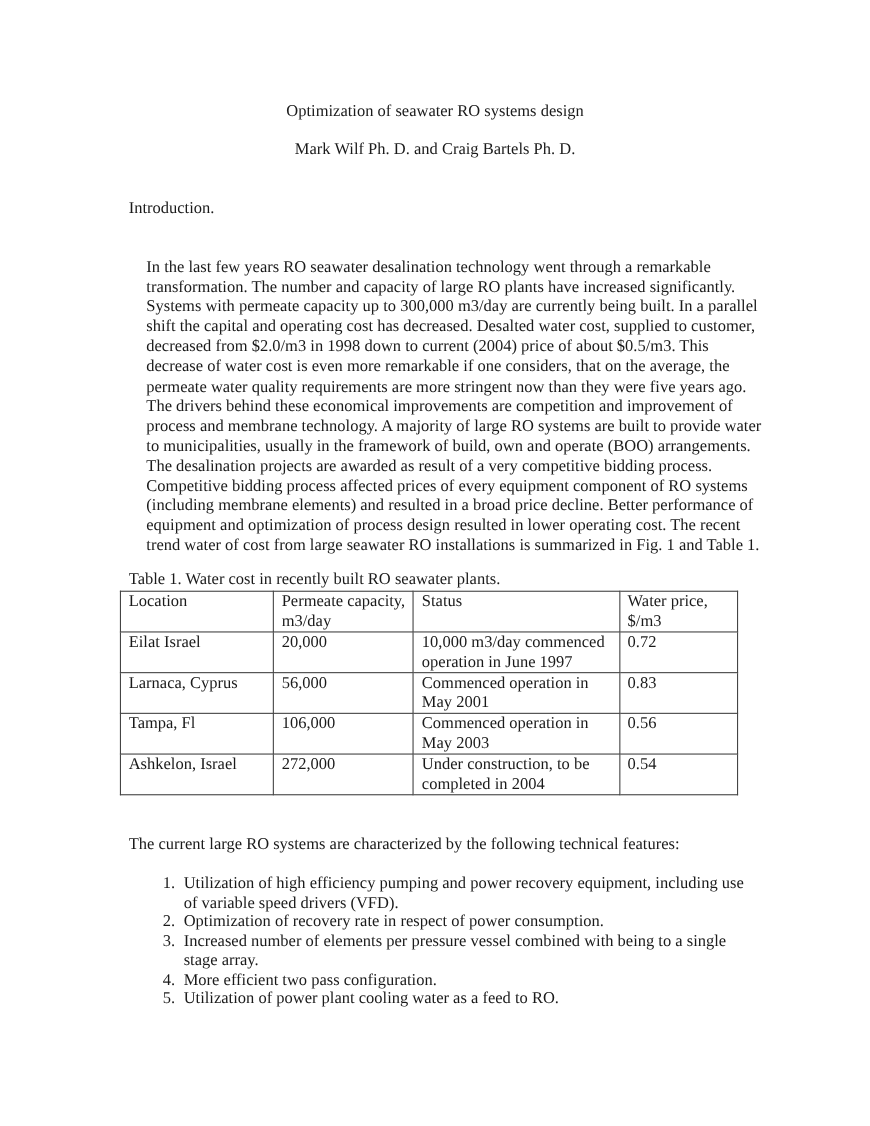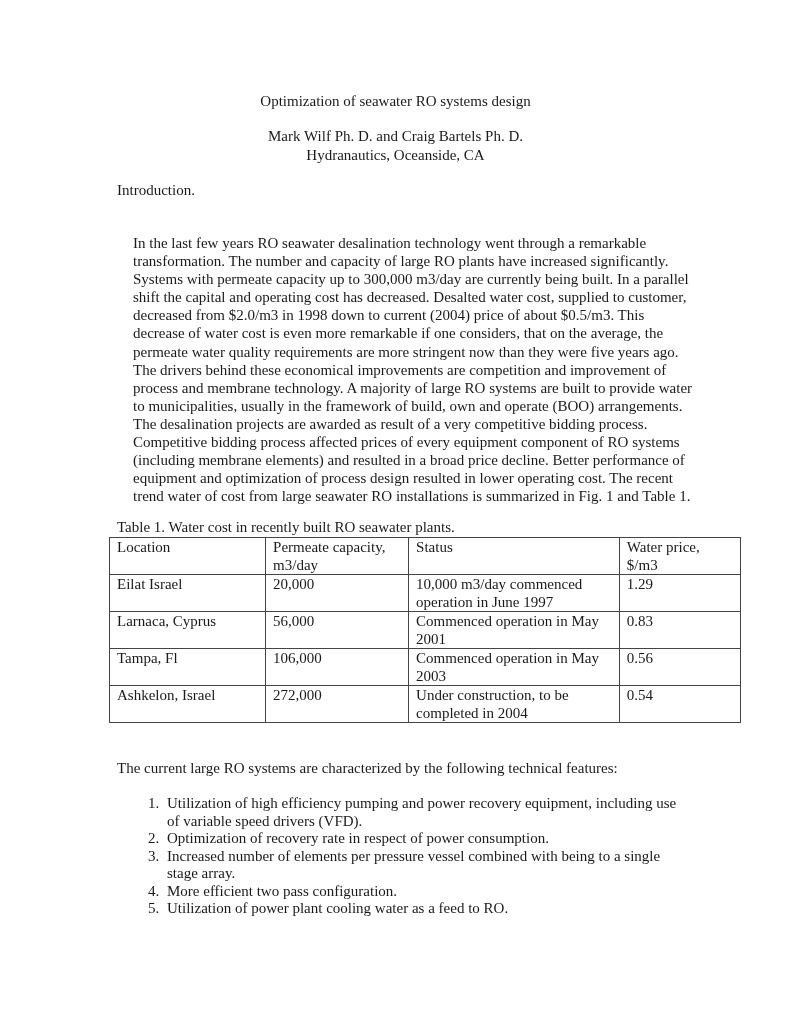--- a/index.html
+++ b/index.html
@@ -14,21 +14,21 @@
     .authors { top: 128px; }
     .affil { top: 147px; }
     .intro-heading { position: absolute; left: 117px; top: 182px; }
     .para {
       position: absolute; left: 117px; top: 218px; width: 560px;
       line-height: 18.1px; margin: 16px;
     }
     .caption { position: absolute; left: 117px; top: 519px; }
     table.data {
       position: absolute; left: 109px; top: 537px;
-      border-collapse: collapse; width: 632px;
+      border-collapse: collapse; width: 562px;
       font-size: 15px; line-height: 17.5px; border-radius: 13px;
     }
     table.data td {
       border: 1px solid #444; vertical-align: top; padding: 1px 7px 0 7px;
     }
     table.data td.c1 { width: 128px; }
     table.data td.c2 { width: 116px; margin-left: 28px; }
     table.data td.c3 { width: 178px; }
     table.data td.c4 { width: 96px; }
     .features-intro { position: absolute; left: 117px; top: 760px; }
@@ -39,41 +39,40 @@
       font-family: Liberation Serif, serif;
     }
     ol.features li { padding-left: 4px; }
   </style>
 </head>
 <body>
 
 <div class="page">
   <div class="center authors">Mark Wilf Ph. D. and Craig Bartels Ph. D.</div>
   <div class="center title">Optimization of seawater RO systems design</div>
-  <div class="center affil">Hydranautics, Oceanside, CA</div>
 
   <div class="intro-heading">Introduction.</div>
 
   <p class="para">In the last few years RO seawater desalination technology went through a remarkable transformation. The number and capacity of large RO plants have increased significantly. Systems with permeate capacity up to 300,000 m3/day are currently being built. In a parallel shift the capital and operating cost has decreased. Desalted water cost, supplied to customer, decreased from $2.0/m3 in 1998 down to current (2004) price of about $0.5/m3. This decrease of water cost is even more remarkable if one considers, that on the average, the permeate water quality requirements are more stringent now than they were five years ago. The drivers behind these economical improvements are competition and improvement of process and membrane technology. A majority of large RO systems are built to provide water to municipalities, usually in the framework of build, own and operate  (BOO)  arrangements. The desalination projects are awarded as result of a very competitive bidding process. Competitive bidding process affected prices of every equipment component of RO systems (including membrane elements) and resulted in a broad price decline. Better performance of equipment and optimization of process design resulted in lower operating cost. The recent trend water of cost from large seawater RO installations is summarized in Fig. 1 and Table 1.</p>
 
   <div class="caption">Table 1. Water cost in recently built RO seawater plants.</div>
 
   <table class="data">
     <tbody>
         <tr>
       <td class="c1">Location</td>
       <td class="c2">Permeate capacity, m3/day</td>
       <td class="c3">Status</td>
       <td class="c4">Water price, $/m3</td>
     </tr>
     <tr>
       <td class="c1">Eilat Israel</td>
       <td class="c2">20,000</td>
       <td class="c3">10,000 m3/day commenced operation in  June 1997</td>
-      <td class="c4">1.29</td>
+      <td class="c4">0.72</td>
     </tr>
     <tr>
       <td class="c1">Larnaca, Cyprus</td>
       <td class="c2">56,000</td>
       <td class="c3">Commenced operation in May 2001</td>
       <td class="c4">0.83</td>
     </tr>
     <tr>
       <td class="c1">Tampa, Fl</td>
       <td class="c2">106,000</td>

